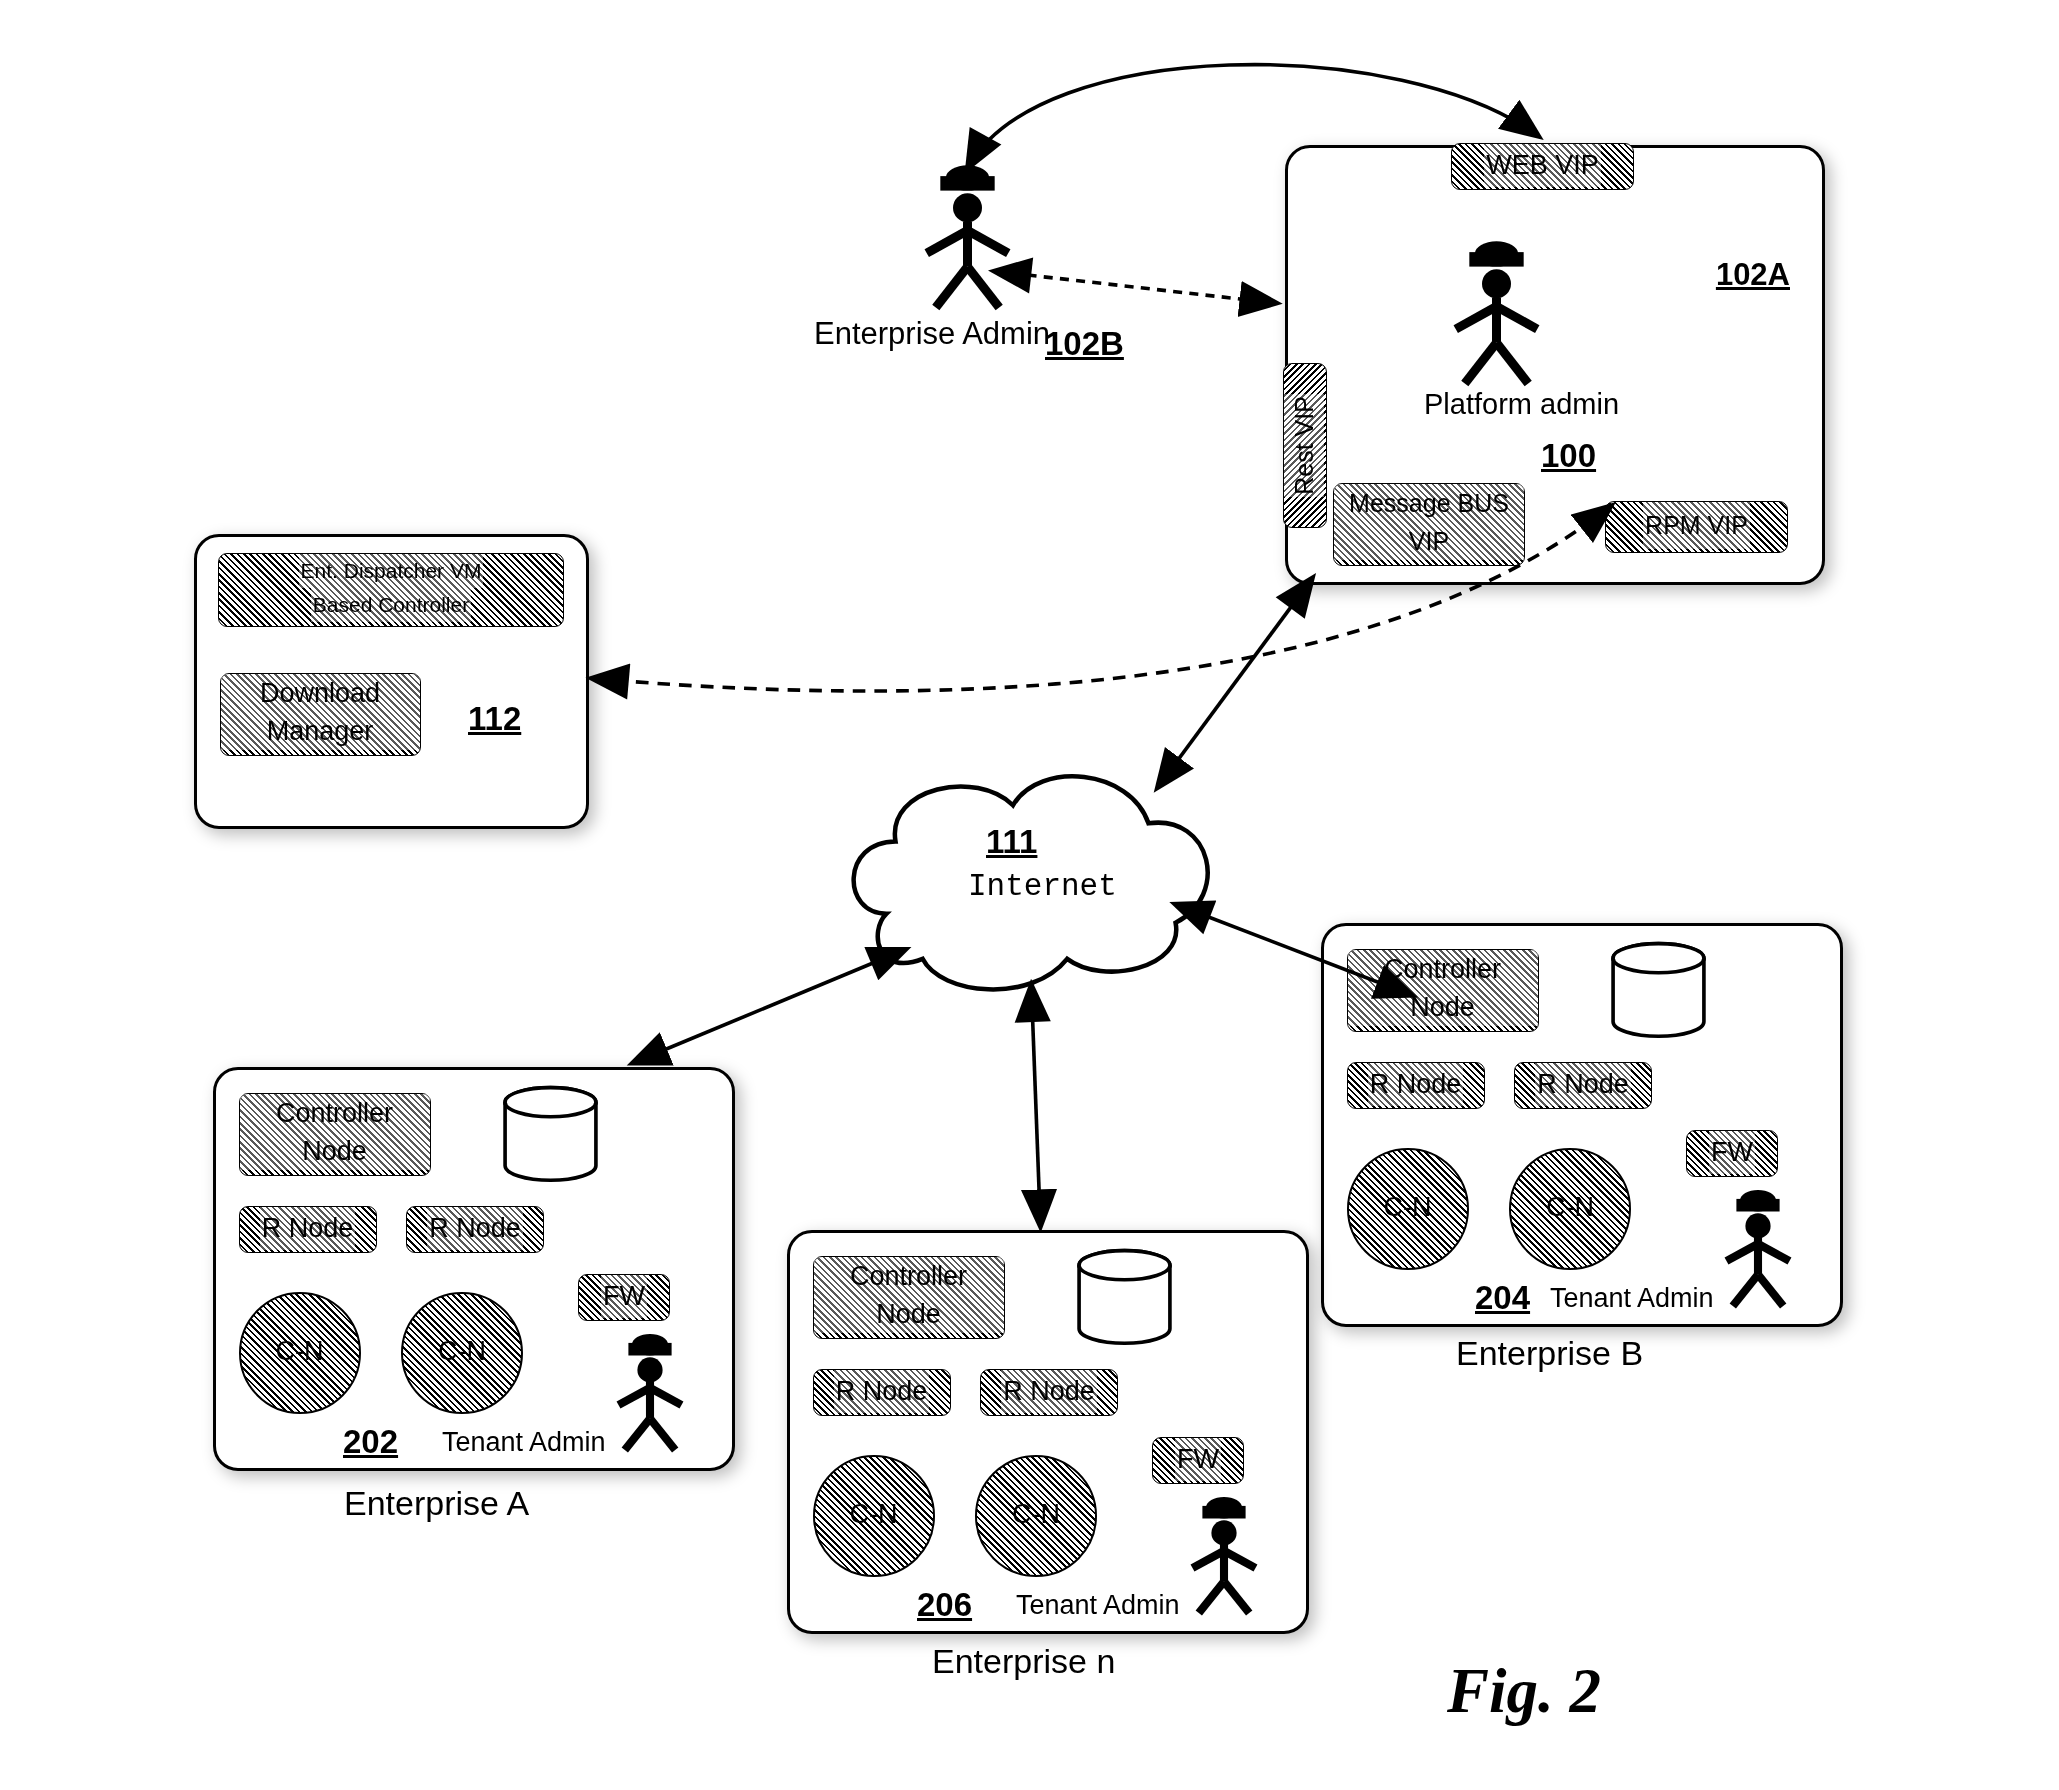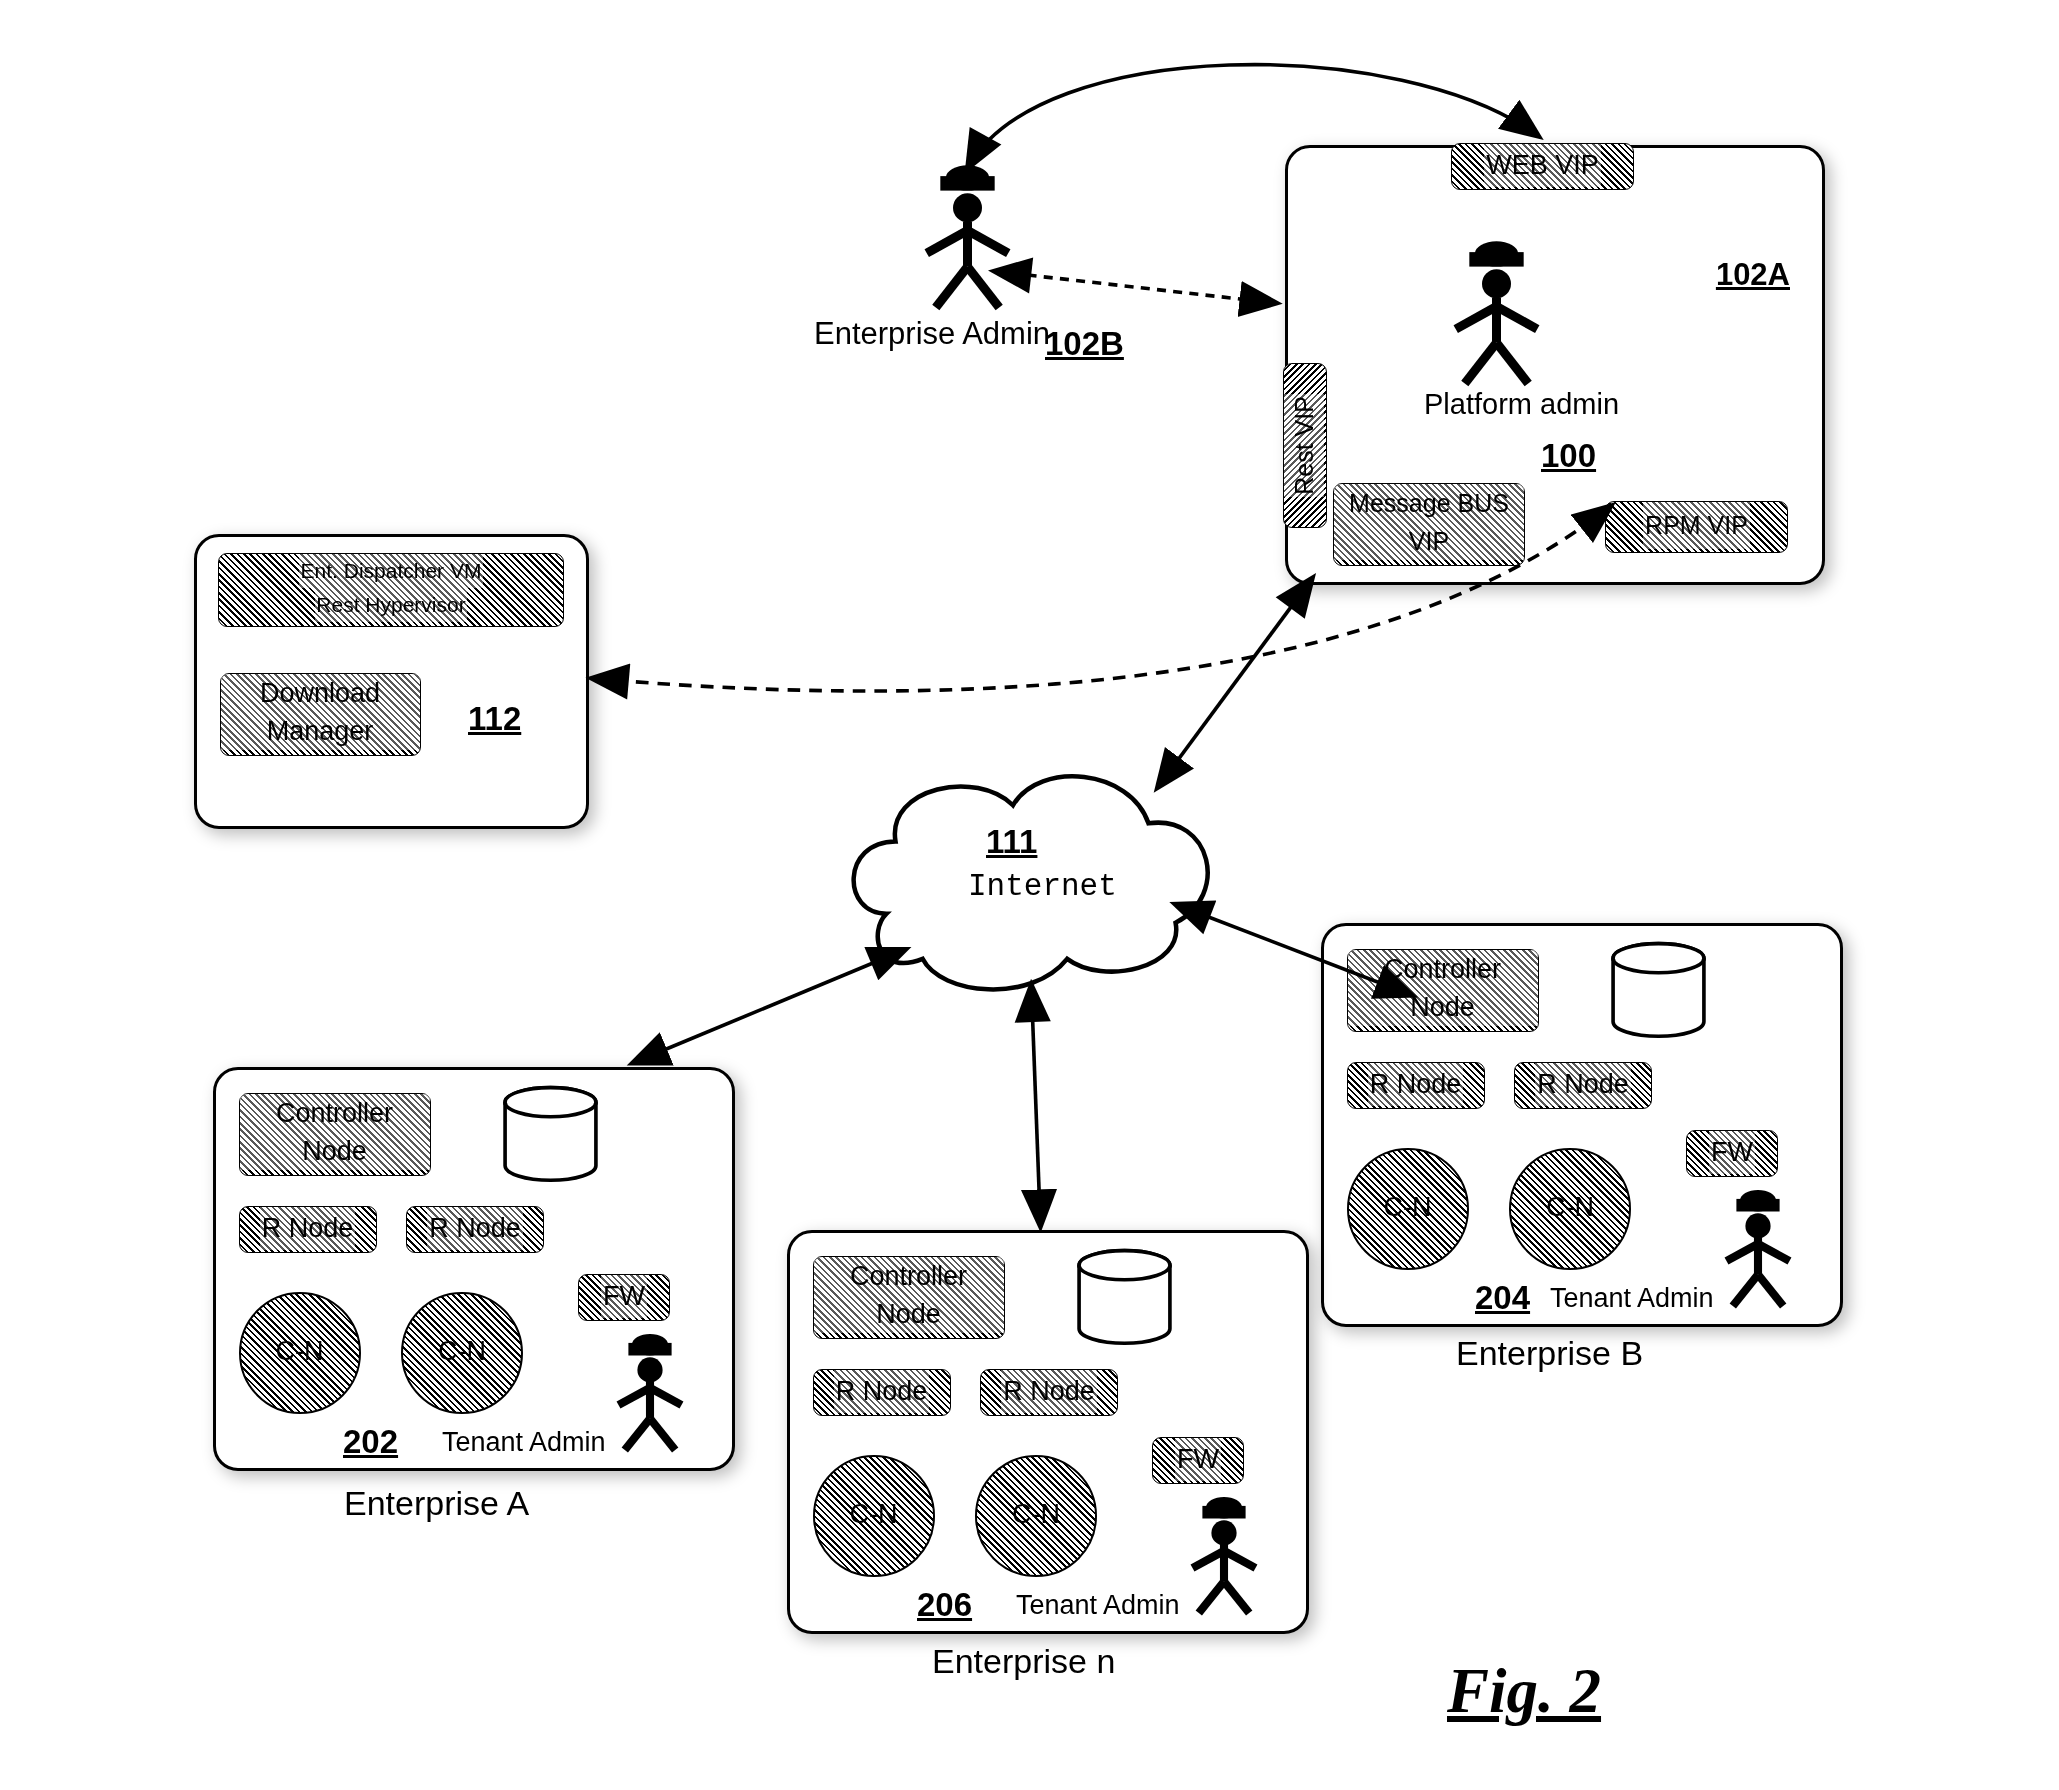--- a/index.html
+++ b/index.html
@@ -46,21 +46,21 @@
     text-align:center;
   }
   svg.arrow { position:absolute; overflow:visible; }
 </style>
 </head>
 <body>
 
 <div class="pos box" style="left:194px; top:534px; width:389px; height:289px;">
   <div class="pos hatch smtxt" style="left:21px; top:16.3px; width:344px; height:72px; line-height:34px; font-size:21px;">
     <span>Ent. Dispatcher VM</span><br>
-    <span>Rest Hypervisor</span>
+    <span>Based Controller</span>
   </div>
   <div class="pos hatch smtxt" style="left:22.6px; top:136px; width:199px; height:81px; line-height:38px;">
     <span>Download Manager</span>
   </div>
   <div class="pos ref" style="left:271px; top:163px;">112</div>
 </div>
 
 <div class="pos" style="left:841px; top:158px; width:271px; height:235px;">
   <svg class="pos" width="109" height="154" style="left:72px; top:0;" viewBox="0 0 120 170">
     <ellipse cx="60" cy="22" rx="24" ry="14" fill="#000"></ellipse>
@@ -255,14 +255,14 @@
 
   <line x1="1450" y1="640" x2="1280" y2="870" stroke="#000" stroke-width="4" marker-end="url(#ah)" marker-start="url(#ah2)"></line>
 
   <line x1="1000" y1="1050" x2="700" y2="1175" stroke="#000" stroke-width="4" marker-end="url(#ah)" marker-start="url(#ah2)"></line>
 
   <line x1="1300" y1="1000" x2="1560" y2="1100" stroke="#000" stroke-width="4" marker-end="url(#ah)" marker-start="url(#ah2)"></line>
 
   <line x1="1140" y1="1090" x2="1150" y2="1355" stroke="#000" stroke-width="4" marker-end="url(#ah)" marker-start="url(#ah2)"></line>
 </svg>
 
-<div class="pos caption" style="left:1447px; top:1655px;text-decoration:underline;">Fig. 2</div>
+<div class="pos caption" style="left:1447px; top:1655px;">Fig. 2</div>
 
 
 </body></html>

